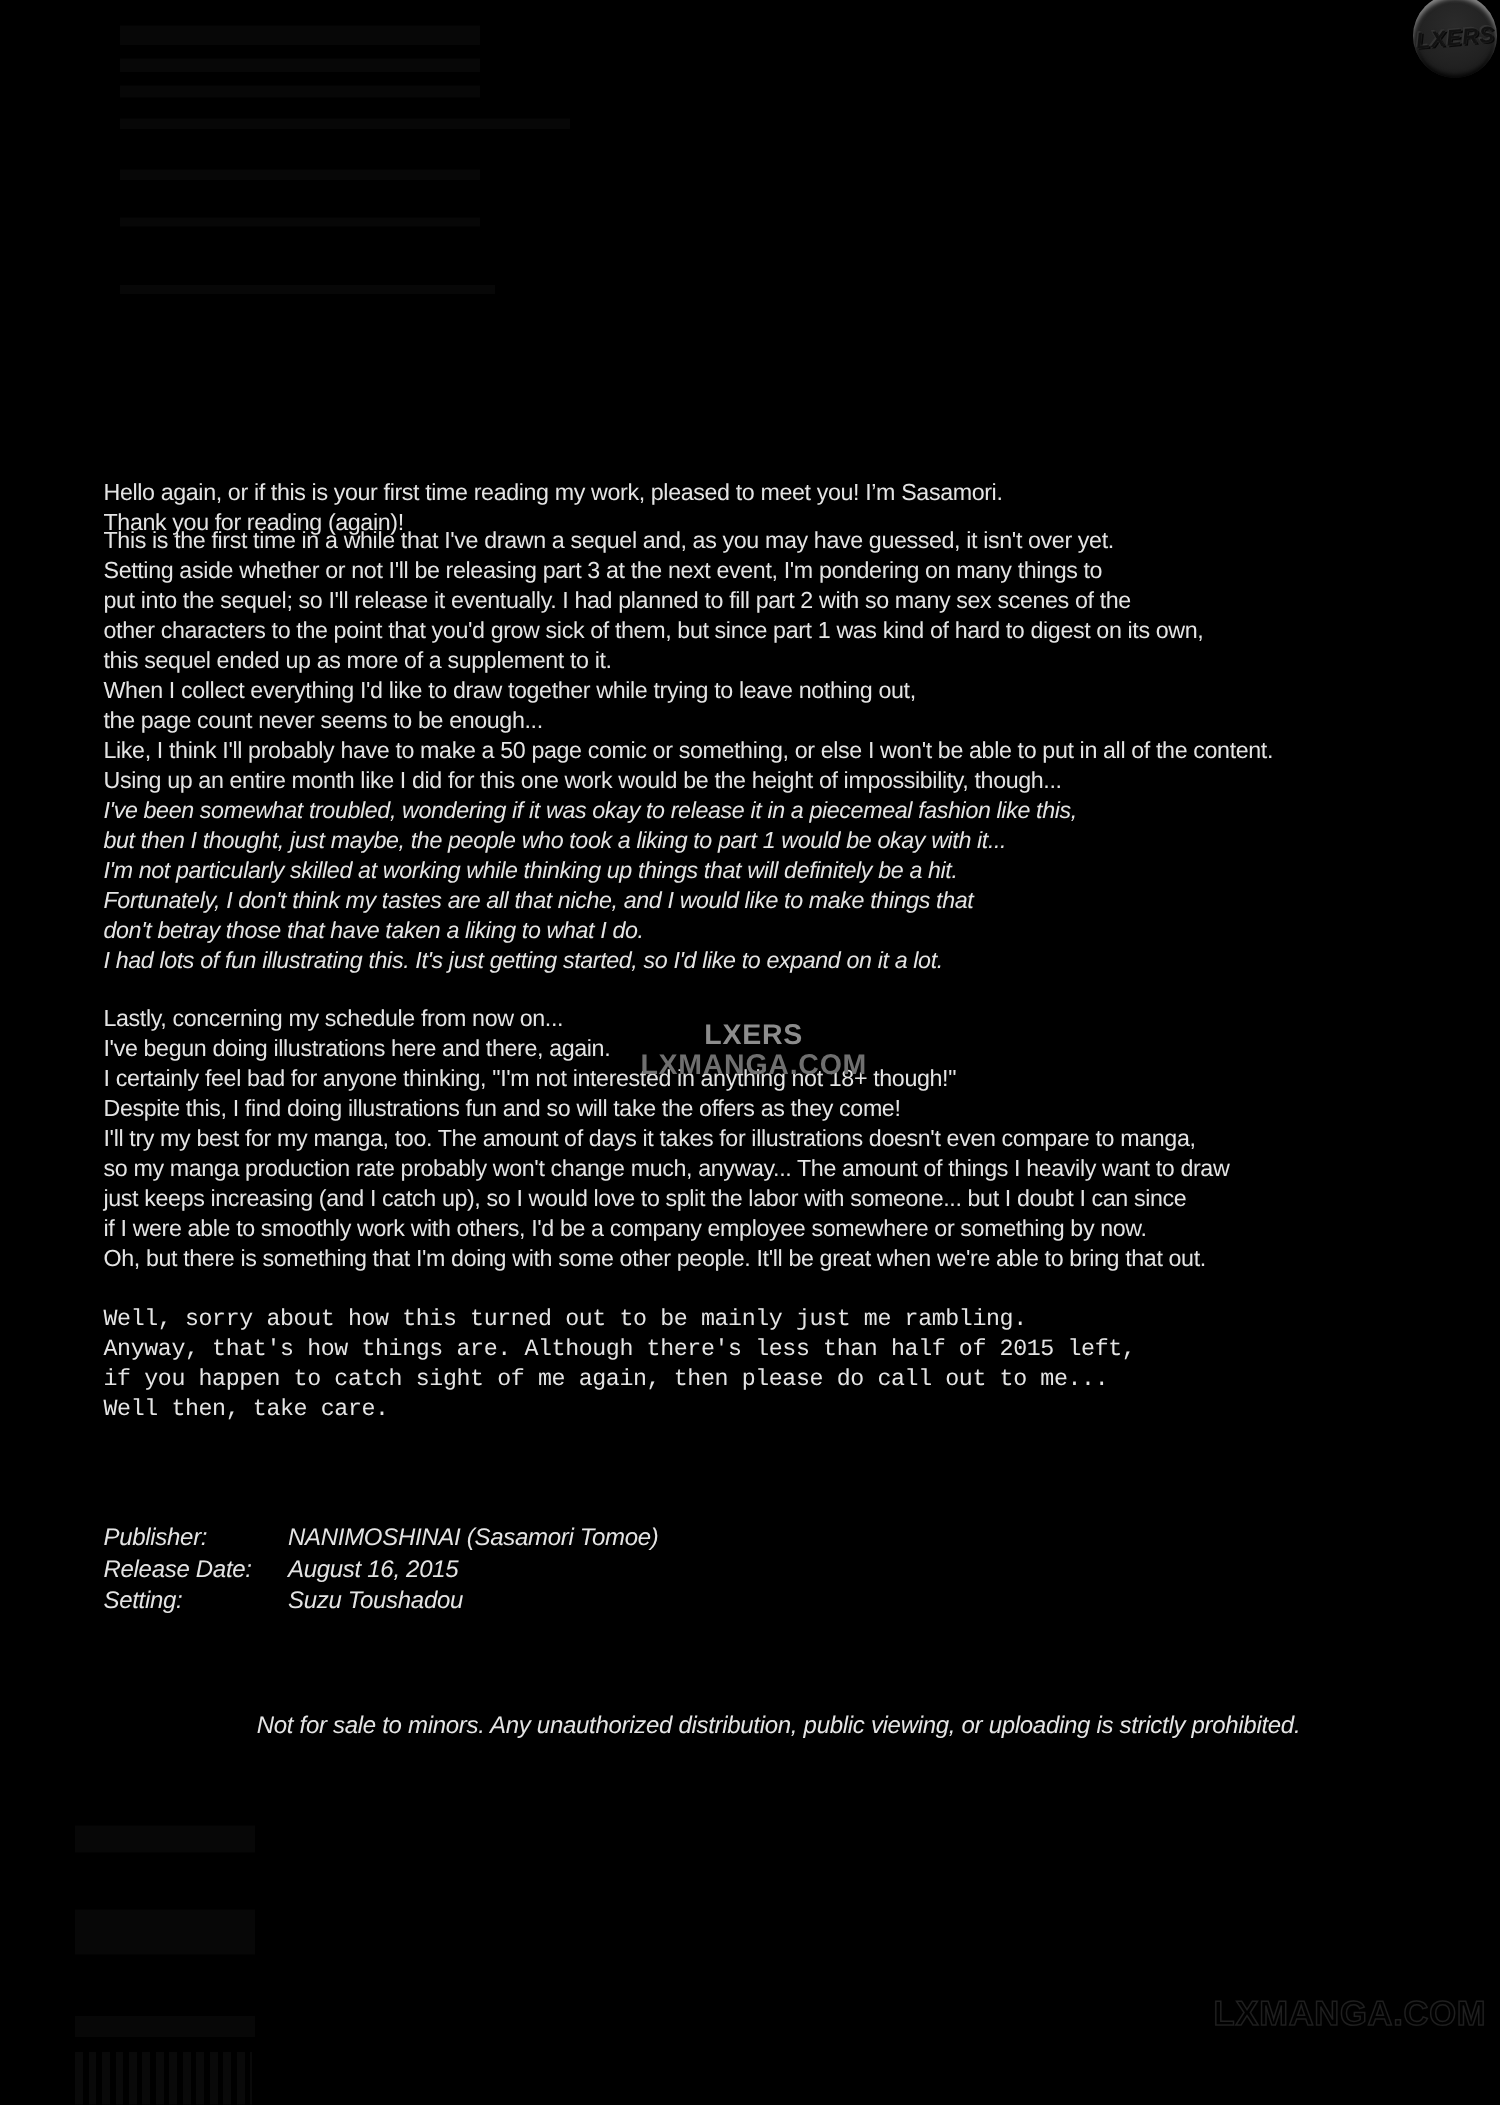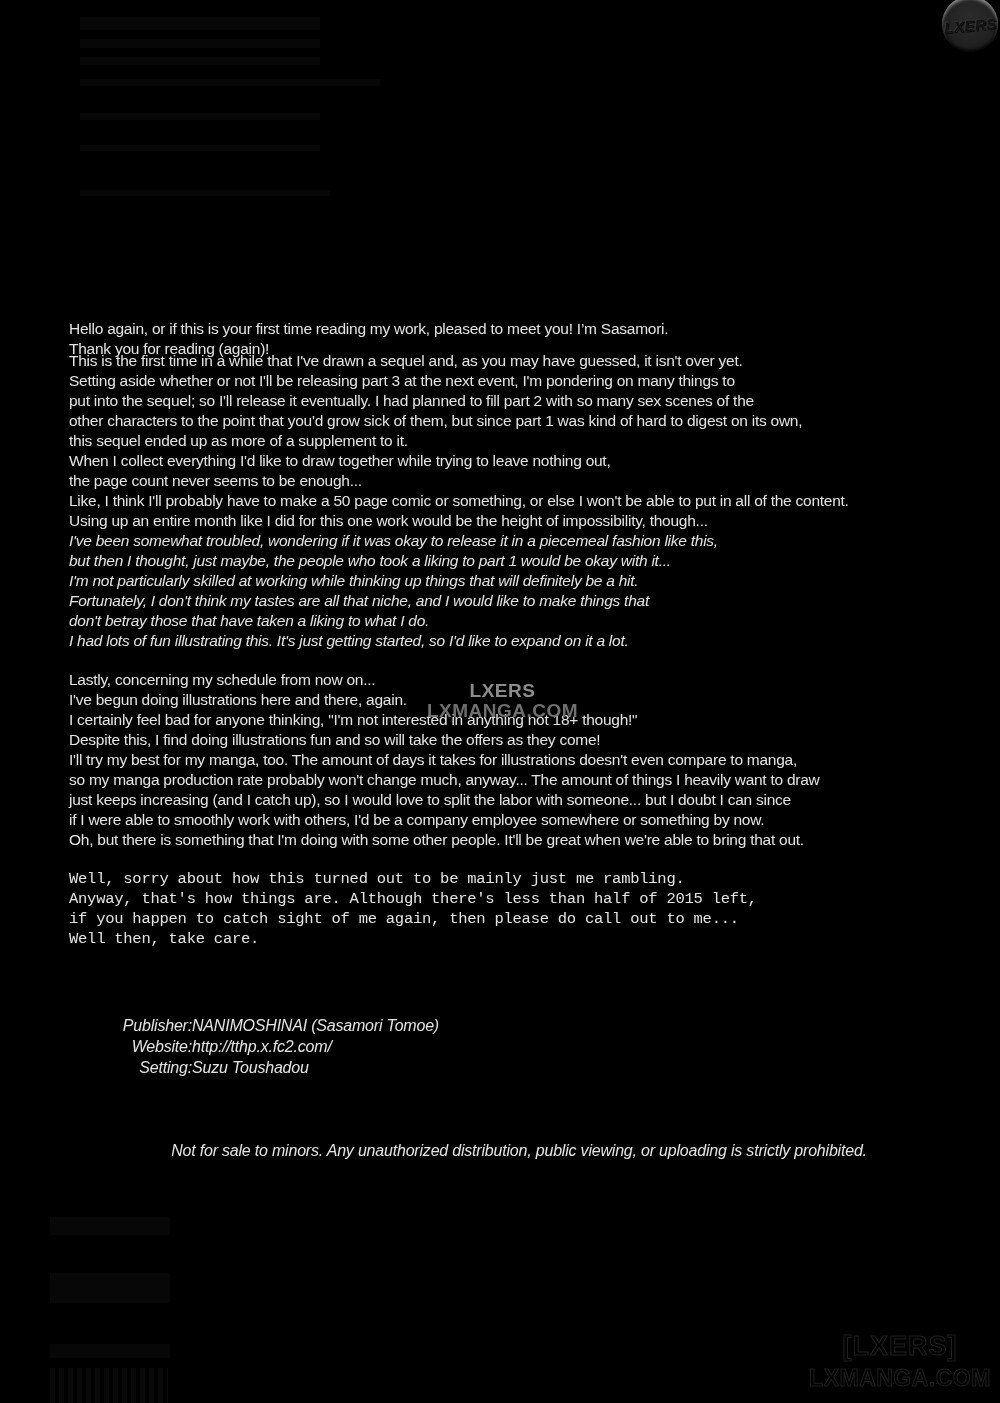--- a/index.html
+++ b/index.html
@@ -27,21 +27,21 @@
   .p4 { top: 670px; }
   .p5 { top: 869px; font-family: Liberation Mono, monospace; }
 
   
   .credits { position: absolute; left: 69px; top: 1015px; width: 700px; }
   .credit-row { display: flex; height: 21px; }
   .credit-label, .credit-value, .disclaimer {
     color: #e4e4e4; font-size: 16px; font-style: italic; line-height: 21px;
     letter-spacing: -0.2px;
   }
-  .credit-label { width: 123px; flex: 0 0 123px; text-align: right; }
+  .credit-label { width: 123px; flex: 0 0 123px; }
   .disclaimer { position: absolute; left: 69px; top: 1140px; width: 900px; white-space: nowrap; text-align: center; }
 
   
   .wm-center {
     position: absolute; left: 380px; top: 680px; width: 245px;
     text-align: center; pointer-events: none;
   }
   .wm-center .wm1 {
     color: #8c8c8c; font-size: 19px; font-weight: bold; line-height: 21px;
     letter-spacing: 0.5px;
@@ -152,29 +152,28 @@
     <div class="wm1">LXERS</div>
     <div class="wm2">LXMANGA.COM</div>
   </div>
 
   <div class="credits">
     <div class="credit-row">
       <span class="credit-label">Publisher:</span>
       <span class="credit-value">NANIMOSHINAI (Sasamori Tomoe)</span>
     </div>
     <div class="credit-row">
-      <span class="credit-label">Website:</span>
-      <span class="credit-value">http://tthp.x.fc2.com/</span>
+      <span class="credit-label">Release Date:</span>
+      <span class="credit-value">August 16, 2015</span>
     </div>
     <div class="credit-row">
       <span class="credit-label">Setting:</span>
       <span class="credit-value">Suzu Toushadou</span>
     </div>
   </div>
 
   <div class="disclaimer">Not for sale to minors. Any unauthorized distribution, public viewing, or uploading is strictly prohibited.</div>
 
   <div class="wm-corner">
-    <div class="wmc1">[LXERS]</div>
     <div class="wmc2">LXMANGA.COM</div>
   </div>
 
 </div>
 
 </body></html>

